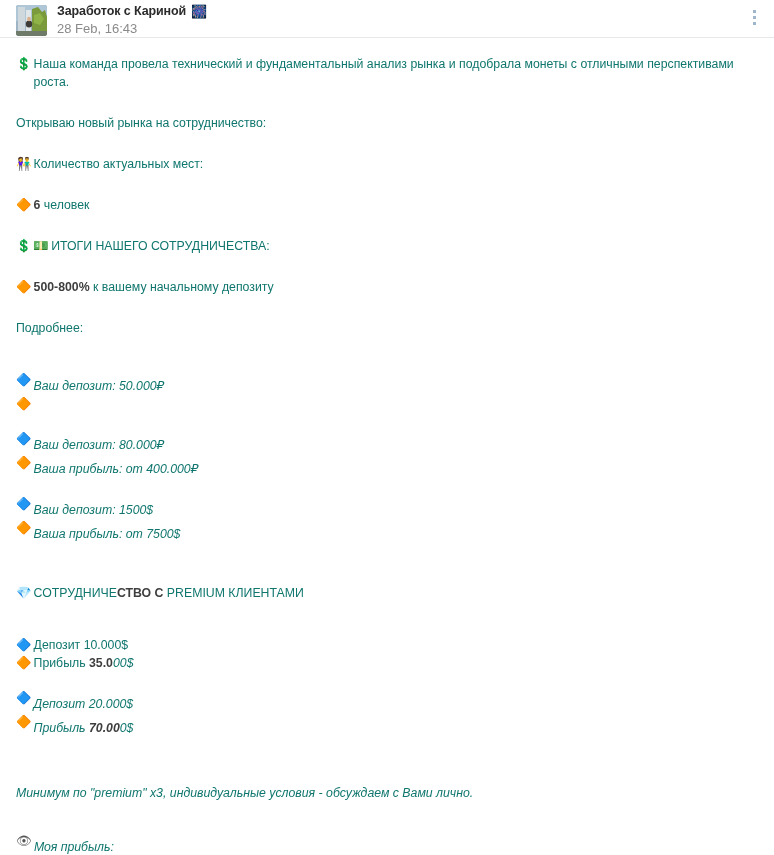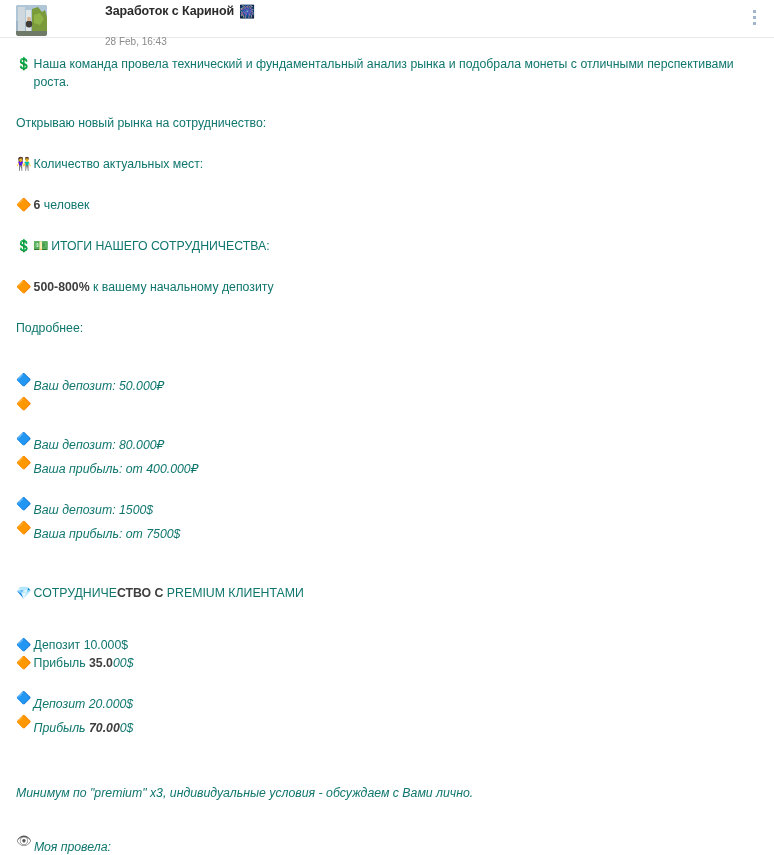--- a/index.html
+++ b/index.html
@@ -17,21 +17,20 @@
     position: relative;
   }
 
   
   .post-header {
     position: relative;
     height: 37px;
     padding: 4px 0 0 16px;
     display: flex;
     align-items: flex-start;
-    gap: 48px;
   }
   .avatar {
     width: 31px;
     height: 31px;
     flex: 0 0 31px;
     border-radius: 3px;
     overflow: hidden;
     background: #6b8ea0;
     position: relative;
     margin-top: 1px;
@@ -56,23 +55,23 @@
     font-weight: bold;
     color: #2b2b2b;
     letter-spacing: -0.1px;
   }
   .sparkle-emoji {
     font-size: 13px;
     line-height: 1;
     display: inline-block;
   }
   .post-time {
-    font-size: 10px;
+    font-size: 13px;
     color: #8a8a8a;
-    margin-top: 16px;
+    margin-top: 3px;
     line-height: 13px;
   }
 
   .menu-dots {
     position: absolute;
     right: 13px;
     top: 6px;
     width: 14px;
     height: 22px;
     display: flex;
@@ -294,21 +293,21 @@
 
   <div class="para line">
     <span class="txt plain italic">Минимум по "premium" х3, индивидуальные условия - обсуждаем с Вами лично.</span>
   </div>
 
   <div class="sp-lg"></div>
   <div class="sp-sm"></div>
 
   <div class="para line">
     <span class="emoji">👁</span>
-    <span class="txt plain italic">Моя провела:</span>
+    <span class="txt plain italic">Моя прибыль:</span>
   </div>
 
   <div class="sp-lg"></div>
   <div class="sp-sm"></div>
 
   <div class="para line">
     <span class="emoji">🔶</span>
   </div>
 
   <div class="sp-lg"></div>

